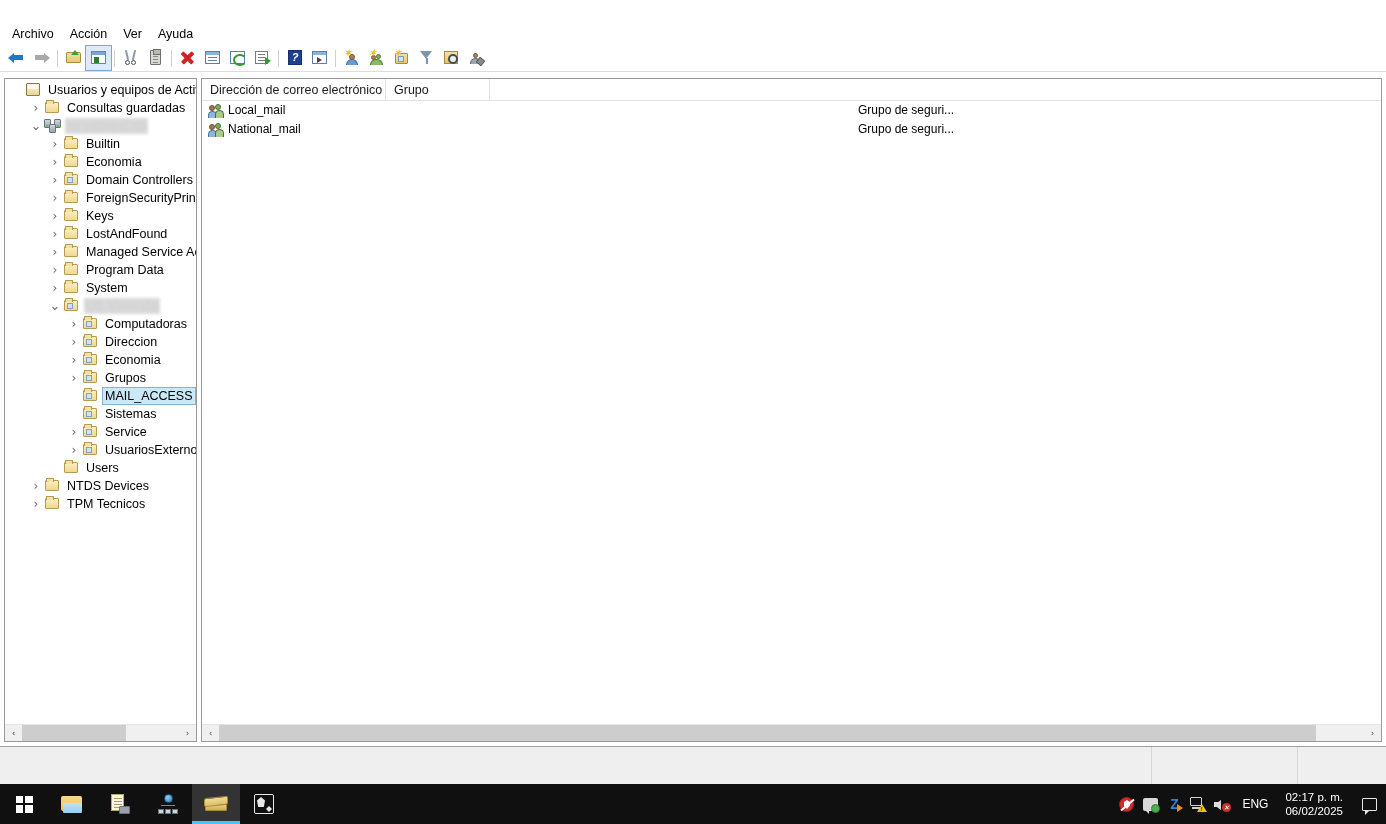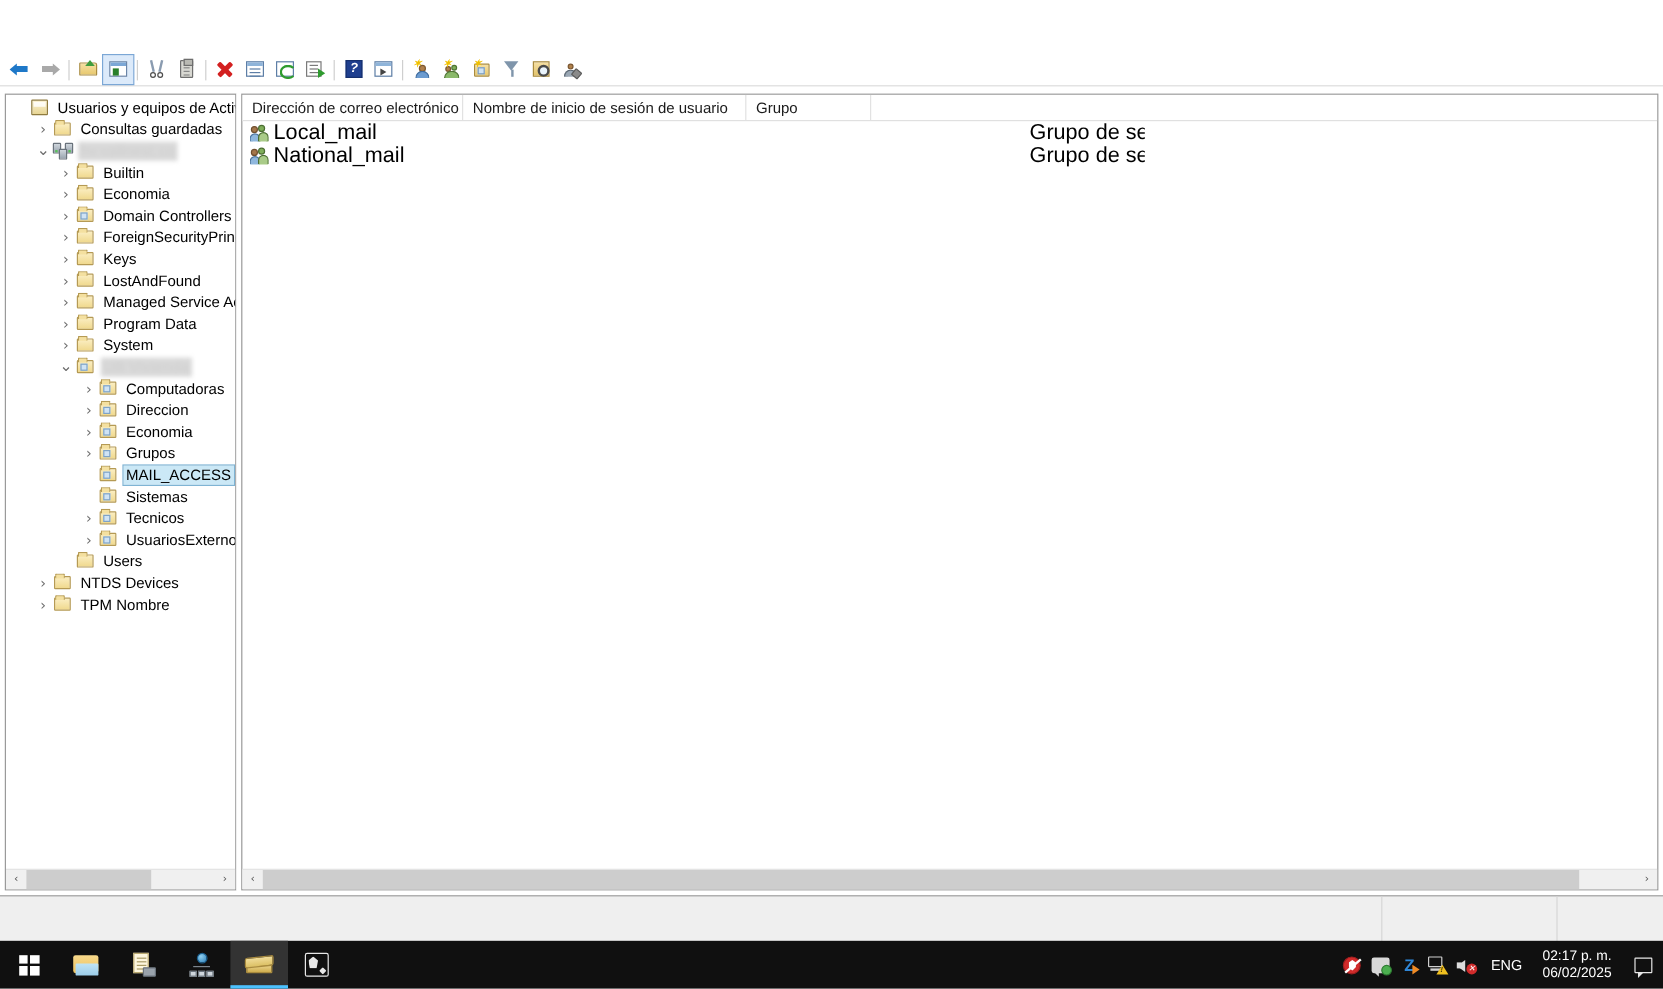--- a/index.html
+++ b/index.html
@@ -267,21 +267,21 @@
     border-right:1px solid #e2e2e2; position:relative; overflow:hidden; white-space:nowrap;
     flex:0 0 auto; box-sizing:border-box;
   }
   .sortarrow {
     position:absolute; left:50%; top:0px; margin-left:-20px;
     width:0;height:0;border-left:4px solid transparent;border-right:4px solid transparent;
     border-bottom:4px solid #8a8a8a;
   }
   .lvbody { position:relative; }
   .lvrow { height: 19px; display:flex; align-items:center; white-space:nowrap; }
-  .lvcell { font-size:18px; color:#000; padding-left:8px; overflow:hidden; flex:0 0 auto;
+  .lvcell { font-size:12px; color:#000; padding-left:8px; overflow:hidden; flex:0 0 auto;
      box-sizing:border-box; line-height:19px; }
   .lvcell.name { display:flex; align-items:center; padding-left:6px; }
   .gico { width:17px; height:15px; position:relative; margin-right:3px; flex:0 0 auto; }
   .gico .h1 { position:absolute; left:1px; top:2px; width:6px;height:6px;border-radius:50%;
      background:#a4764a; border:1px solid #6f4f2f; }
   .gico .h2 { position:absolute; left:7px; top:1px; width:6px;height:6px;border-radius:50%;
      background:#7fae5a; border:1px solid #4c6e33; }
   .gico .b1 { position:absolute; left:0px; top:8px; width:9px;height:7px;border-radius:5px 5px 0 0;
      background:#8fb7dd; border:1px solid #4b739c; border-bottom:none; }
   .gico .b2 { position:absolute; left:7px; top:7px; width:9px;height:8px;border-radius:5px 5px 0 0;
@@ -401,20 +401,26 @@
   .ti-notif { width:15px;height:13px; border:1.5px solid #e6e6e6; border-radius:1px; position:relative; }
   .ti-notif::after { content:""; position:absolute; left:2px; bottom:-5px; width:0;height:0;
      border-left:0 solid transparent; border-right:5px solid transparent; border-top:5px solid #e6e6e6; }
 </style>
 </head>
 <body>
 
 <div id="app">
 
 
+  <div class="menubar">
+    <div class="menu-item">Archivo</div>
+    <div class="menu-item">Acción</div>
+    <div class="menu-item">Ver</div>
+    <div class="menu-item">Ayuda</div>
+  </div>
 
   <div class="toolbar">
     <div class="tb-btn">
       <span class="tb-ico ico-back">
           <i class="abody"></i>
           <i class="ahead"></i>
         </span>
     </div>
     <div class="tb-btn">
       <span class="tb-ico ico-fwd">
@@ -667,21 +673,21 @@
           <span class="tico">
             <i class="fi-folder fi-ou"></i>
           </span>
           <span class="tlabel">Sistemas</span>
         </div>
         <div class="tnode" style="padding-left: 61px;">
           <span class="twist" style="font-size: 12px;">›</span>
           <span class="tico">
             <i class="fi-folder fi-ou"></i>
           </span>
-          <span class="tlabel">Tecnicos</span>
+          <span class="tlabel">Service</span>
         </div>
         <div class="tnode" style="padding-left: 61px;">
           <span class="twist" style="font-size: 12px;">›</span>
           <span class="tico">
             <i class="fi-folder fi-ou"></i>
           </span>
           <span class="tlabel">UsuariosExternos</span>
         </div>
         <div class="tnode" style="padding-left: 42px;">
           <span class="twist none"></span>
@@ -695,38 +701,37 @@
           <span class="tico">
             <i class="fi-folder"></i>
           </span>
           <span class="tlabel">NTDS Devices</span>
         </div>
         <div class="tnode" style="padding-left: 23px;">
           <span class="twist" style="font-size: 12px;">›</span>
           <span class="tico">
             <i class="fi-folder"></i>
           </span>
-          <span class="tlabel">TPM Nombre</span>
+          <span class="tlabel">TPM Tecnicos</span>
         </div>
       </div>
     <div class="hscroll" style="width:191px;">
       <div class="sbtn">‹</div>
       <div class="strack">
         <div class="sthumb" style="left:0; width:104px;"></div>
       </div>
       <div class="sbtn">›</div>
     </div>
   </div>
 
   <div class="splitter"></div>
 
   <div class="pane-list">
     <div class="lvheader" id="lv-header">
         <div class="lvhcell" style="width: 184px;"><span>Dirección de correo electrónico</span></div>
-        <div class="lvhcell" style="width: 236px;"><span>Nombre de inicio de sesión de usuario</span></div>
         <div class="lvhcell" style="width: 104px;"><span>Grupo</span></div>
       </div>
     <div class="lvbody" id="lv-body">
         <div class="lvrow">
           <div class="lvcell name" style="width: 228px;">
             <span class="gico">
               <i class="h1"></i>
               <i class="h2"></i>
               <i class="b1"></i>
               <i class="b2"></i>

